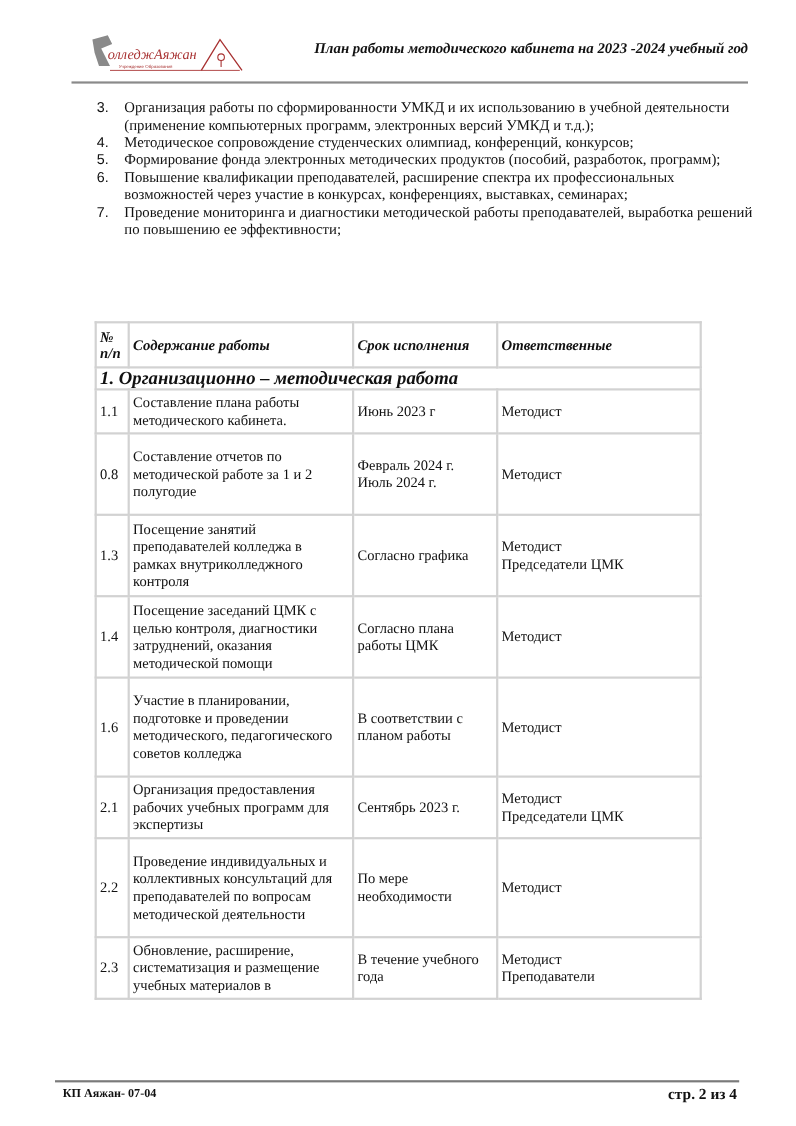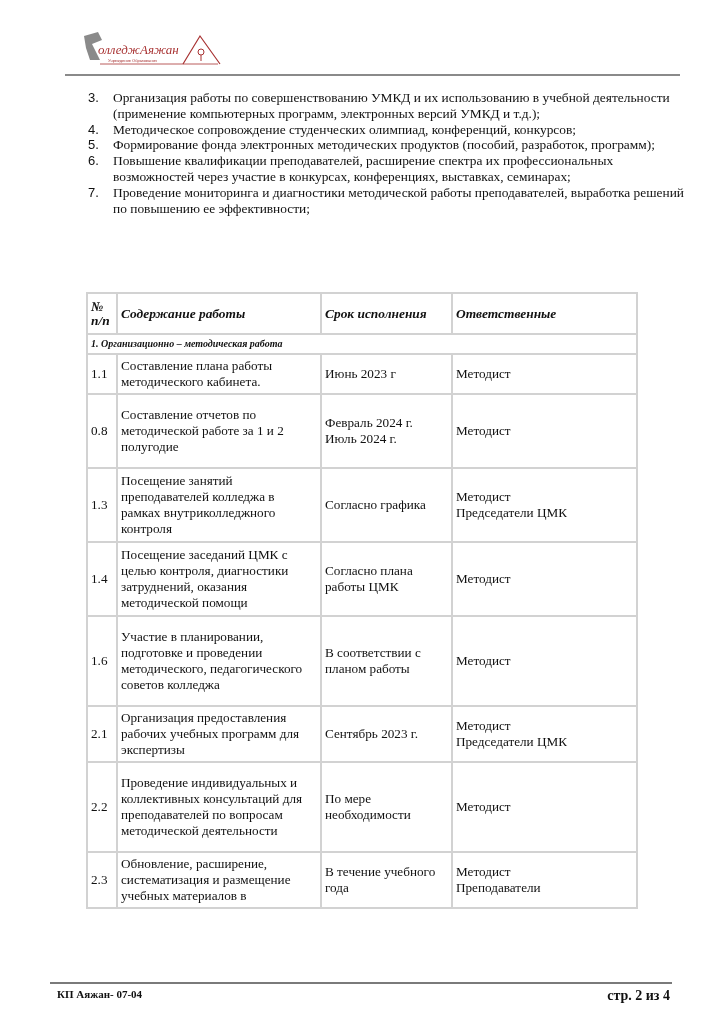--- a/index.html
+++ b/index.html
@@ -12,47 +12,48 @@
   .objectives { position: absolute; left: 88px; top: 90px; width: 600px; font-size: 13.4px; line-height: 15.8px; }
   .obj { display: flex; }
   .obj-num { width: 25px; font-family: "Liberation Sans", sans-serif; font-size: 13px; }
   .obj-text { flex: 1; }
 
   table.plan { position: absolute; left: 86px; top: 292px; width: 550px; border-collapse: collapse; table-layout: fixed; font-size: 13.2px; line-height: 16px; }
   table.plan td, table.plan th { border: 2px solid #d2d2d2; padding: 1px 3px; vertical-align: middle; text-align: left; }
   table.plan th { font-style: italic; font-weight: bold; font-size: 13.4px; height: 37px; }
   th.col-num { text-align: center; font-size: 11.5px; line-height: 14px; padding: 0; }
   th.col-content { text-align: center; }
-  td.section { text-align: center; font-weight: bold; font-style: italic; font-size: 10px; height: 16px; }
+  td.section { text-align: center; font-weight: bold; font-style: italic; font-size: 17px; height: 16px; }
   td.num { padding-left: 2px; }
 
   .footer-rule { position: absolute; left: 50px; top: 982px; width: 622px; height: 2px; background: #7a7a7a; }
   .footer-left { position: absolute; left: 57px; top: 988px; font-weight: bold; font-size: 11px; }
   .footer-right { position: absolute; right: 54px; top: 988px; font-weight: bold; font-size: 14px; }
 </style>
 </head>
 <body>
 
 <div class="header">
   <svg class="logo" viewBox="0 0 150 36">
     <path d="M6 6 L20 2 L24 10 L14 14 L22 30 L12 30 L8 18 Z" fill="#8a8a8a"></path>
     <text x="20" y="24" font-family="Liberation Serif, serif" font-style="italic" font-size="13" fill="#a83232">олледжАяжан</text>
     <text x="30" y="32" font-family="Liberation Sans, sans-serif" font-size="4" fill="#a83232">Учреждение Образования</text>
     <line x1="22" y1="34" x2="140" y2="34" stroke="#a83232" stroke-width="0.8"></line>
     <path d="M105 34 L122 6 L142 34" fill="none" stroke="#a83232" stroke-width="1.2"></path>
     <circle cx="123" cy="22" r="3" fill="none" stroke="#a83232" stroke-width="1"></circle>
     <line x1="123" y1="25" x2="123" y2="31" stroke="#a83232" stroke-width="1"></line>
   </svg>
+  <div class="header-title">План работы методического кабинета на 2023 -2024 учебный год</div>
 </div>
 <div class="header-rule"></div>
 
 <div class="objectives">
   <div class="obj">
     <span class="obj-num">3.</span>
-    <span class="obj-text">Организация работы по совершенствованию УМКД и их использованию в учебной деятельности (применение компьютерных программ, электронных версий УМКД и т.д.);</span>
+    <span class="obj-text">Организация работы по сформированности УМКД и их использованию в учебной деятельности (применение компьютерных программ, электронных версий УМКД и т.д.);</span>
   </div>
   <div class="obj">
     <span class="obj-num">4.</span>
     <span class="obj-text">Методическое сопровождение студенческих олимпиад, конференций, конкурсов;</span>
   </div>
   <div class="obj">
     <span class="obj-num">5.</span>
     <span class="obj-text">Формирование фонда электронных методических продуктов (пособий, разработок, программ);</span>
   </div>
   <div class="obj">

